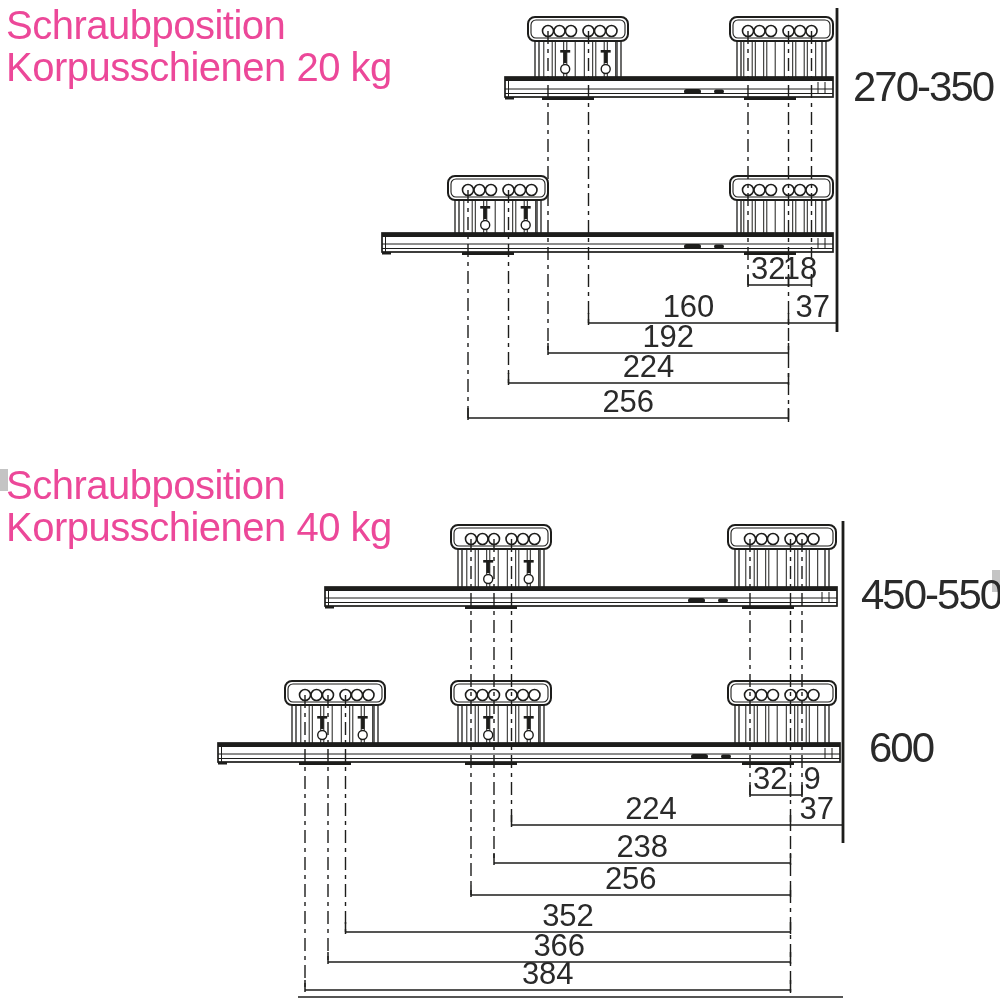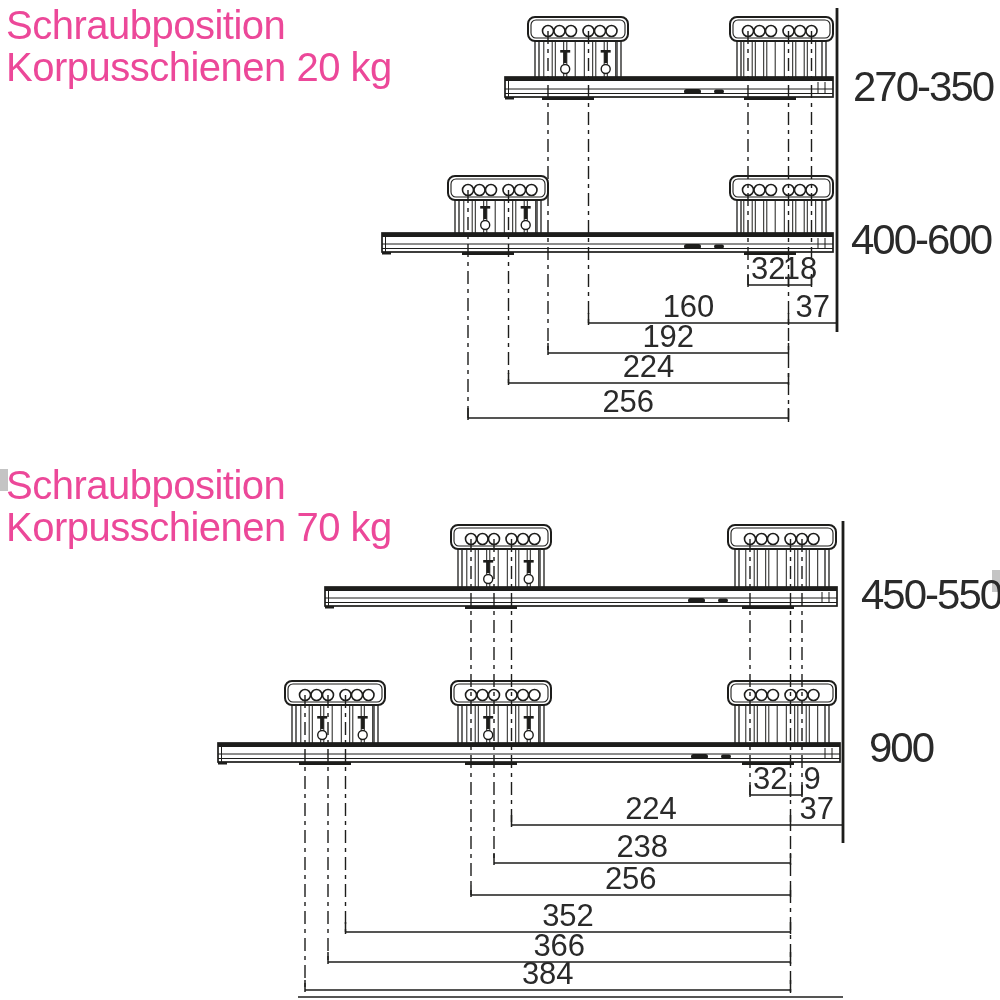--- a/index.html
+++ b/index.html
@@ -451,20 +451,19 @@
       <rect x="992" y="570" width="8" height="22" fill="#c4c4c4"></rect>
     </svg>
 
   <div class="title" id="title-40">
     <div>Schraubposition</div>
     <div>Korpusschienen 20 kg</div>
   </div>
 
   <div class="title" id="title-70">
     <div>Schraubposition</div>
-    <div>Korpusschienen 70 kg</div>
+    <div>Korpusschienen 40 kg</div>
   </div>
 
   <div class="rail-label" id="lbl-270">270-350</div>
-  <div class="rail-label" id="lbl-400">400-600</div>
   <div class="rail-label" id="lbl-450">450-550</div>
-  <div class="rail-label" id="lbl-600">900</div>
+  <div class="rail-label" id="lbl-600">600</div>
 </div>
 
 </body></html>

